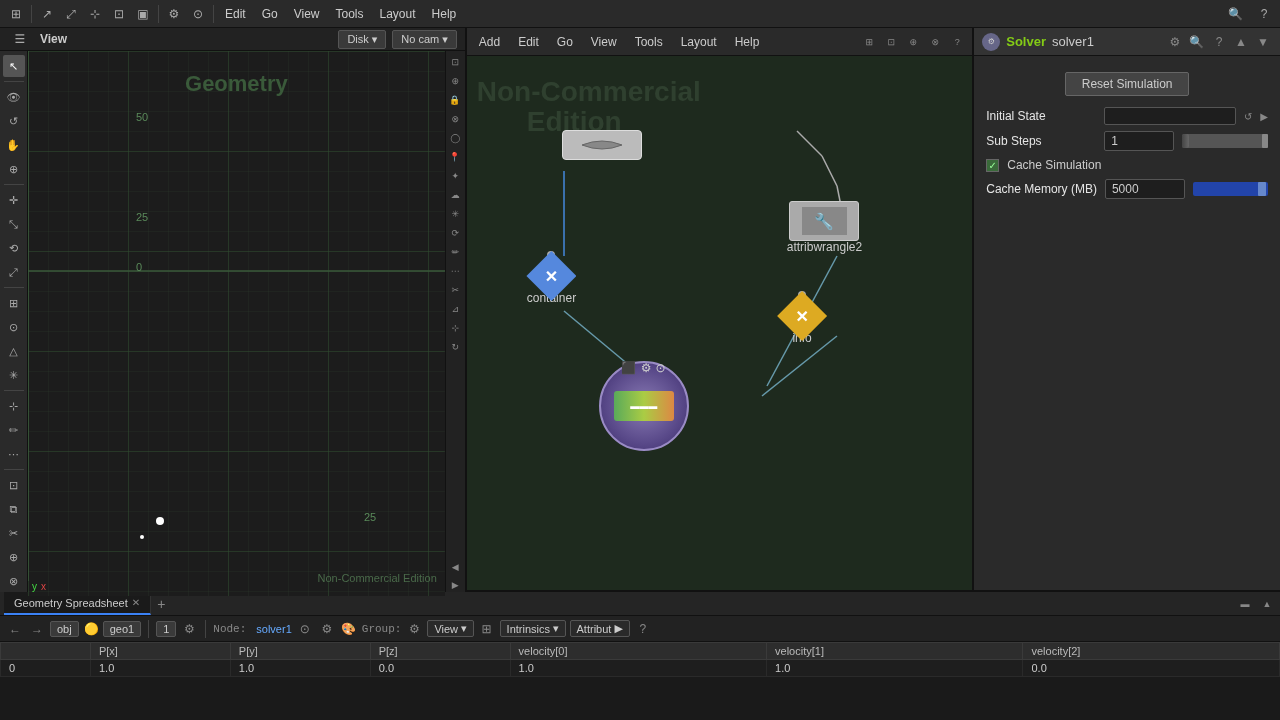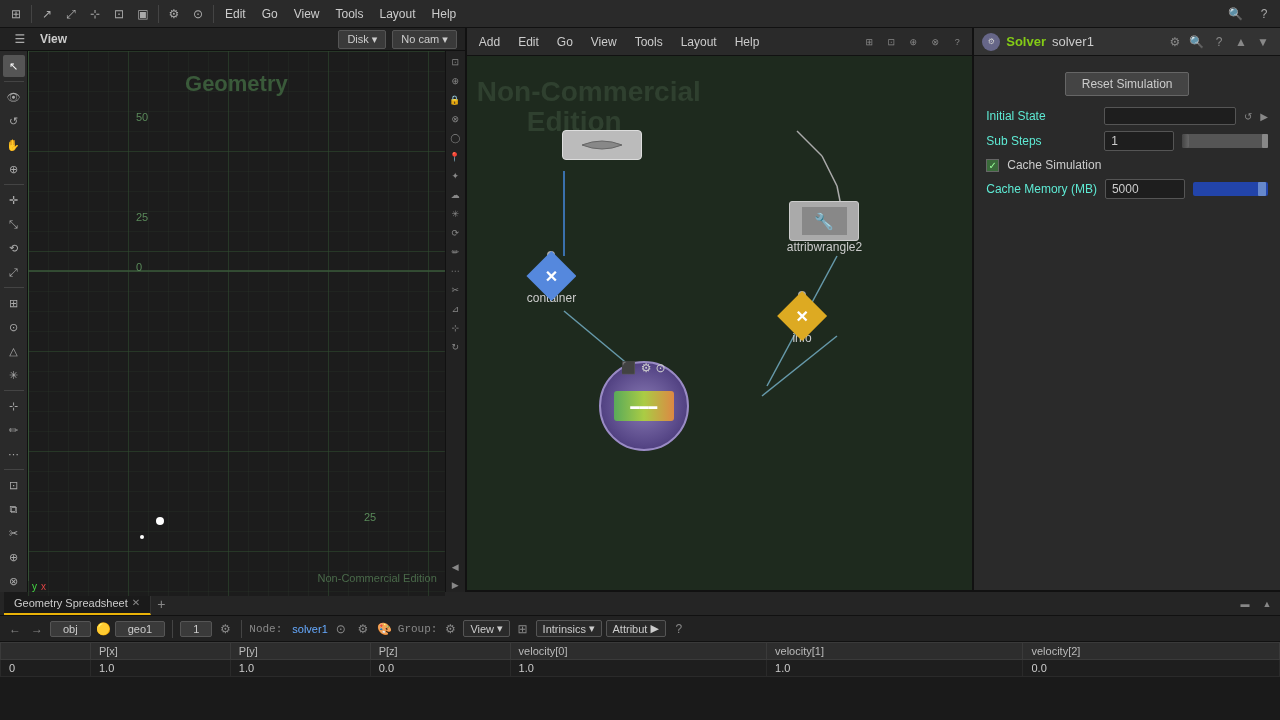--- a/index.html
+++ b/index.html
@@ -160,21 +160,21 @@
       display: block; margin: 8px auto;
       background: #444; border: 1px solid #666; color: #ccc;
       padding: 4px 16px; font-size: 12px; cursor: pointer; border-radius: 2px;
     }
 
     .prop-row {
       display: flex; align-items: center;
       padding: 3px 12px;
       gap: 8px;
     }
-    .prop-label { color: #5eead4; font-size: 12px; min-width: 110px; }
+    .prop-label { color: #e5e5e5; font-size: 12px; min-width: 110px; }
     .prop-value {
       background: #1e1e1e; border: 1px solid #555; color: #ccc;
       padding: 2px 6px; font-size: 12px; width: 70px; border-radius: 2px;
     }
     .prop-slider {
       flex: 1; height: 14px; background: #555; border-radius: 2px; position: relative;
     }
     .prop-slider-fill {
       height: 100%; background: linear-gradient(90deg, #444, #666); border-radius: 2px;
     }
@@ -211,33 +211,33 @@
       background: #252525;
       display: flex;
       align-items: center;
       border-bottom: 1px solid #111;
       padding: 0 4px;
     }
     .bottom-tab {
       padding: 2px 10px; color: #ccc; font-size: 11px; cursor: pointer;
       border-right: 1px solid #333; height: 100%; display: flex; align-items: center;
     }
-    .bottom-tab.active { background: #1a1a1a; border-bottom: 2px solid #eab308; }
+    .bottom-tab.active { background: #1a1a1a; border-bottom: 2px solid #3b82f6; }
     .tab-close { color: #888; margin-left: 4px; cursor: pointer; font-size: 10px; }
     .tab-add { color: #888; cursor: pointer; font-size: 14px; padding: 0 6px; }
 
     #bottom-toolbar {
       height: 26px;
       background: #222;
       display: flex; align-items: center; padding: 0 6px; gap: 4px;
       border-bottom: 1px solid #111;
     }
     .bt-btn {
       background: #3a3a3a; border: 1px solid #555; color: #ccc;
-      padding: 1px 12px; font-size: 11px; cursor: pointer; border-radius: 2px;
+      padding: 1px 6px; font-size: 11px; cursor: pointer; border-radius: 2px;
     }
     .bt-icon { color: #888; cursor: pointer; font-size: 12px; width: 18px; text-align: center; }
     .bt-sep { width: 1px; height: 18px; background: #444; margin: 0 3px; }
     .node-info { color: #6af; font-size: 11px; margin-left: 6px; }
     .node-label { color: #888; font-size: 11px; font-family: Liberation Mono, monospace; }
     .dropdown-btn {
       background: #2a2a2a; border: 1px solid #555; color: #ccc;
       padding: 1px 6px; font-size: 11px; cursor: pointer; border-radius: 2px;
       display: flex; align-items: center; gap: 3px;
     }

